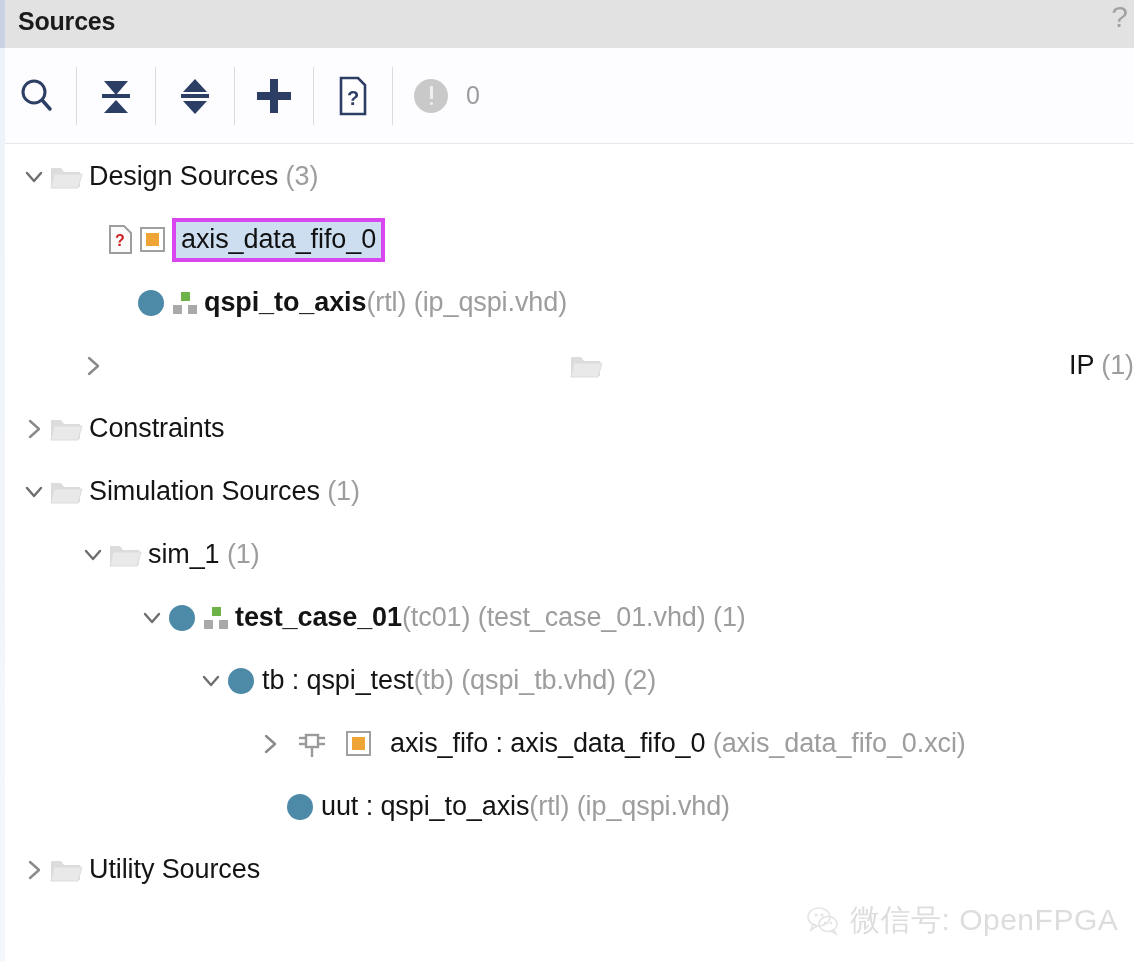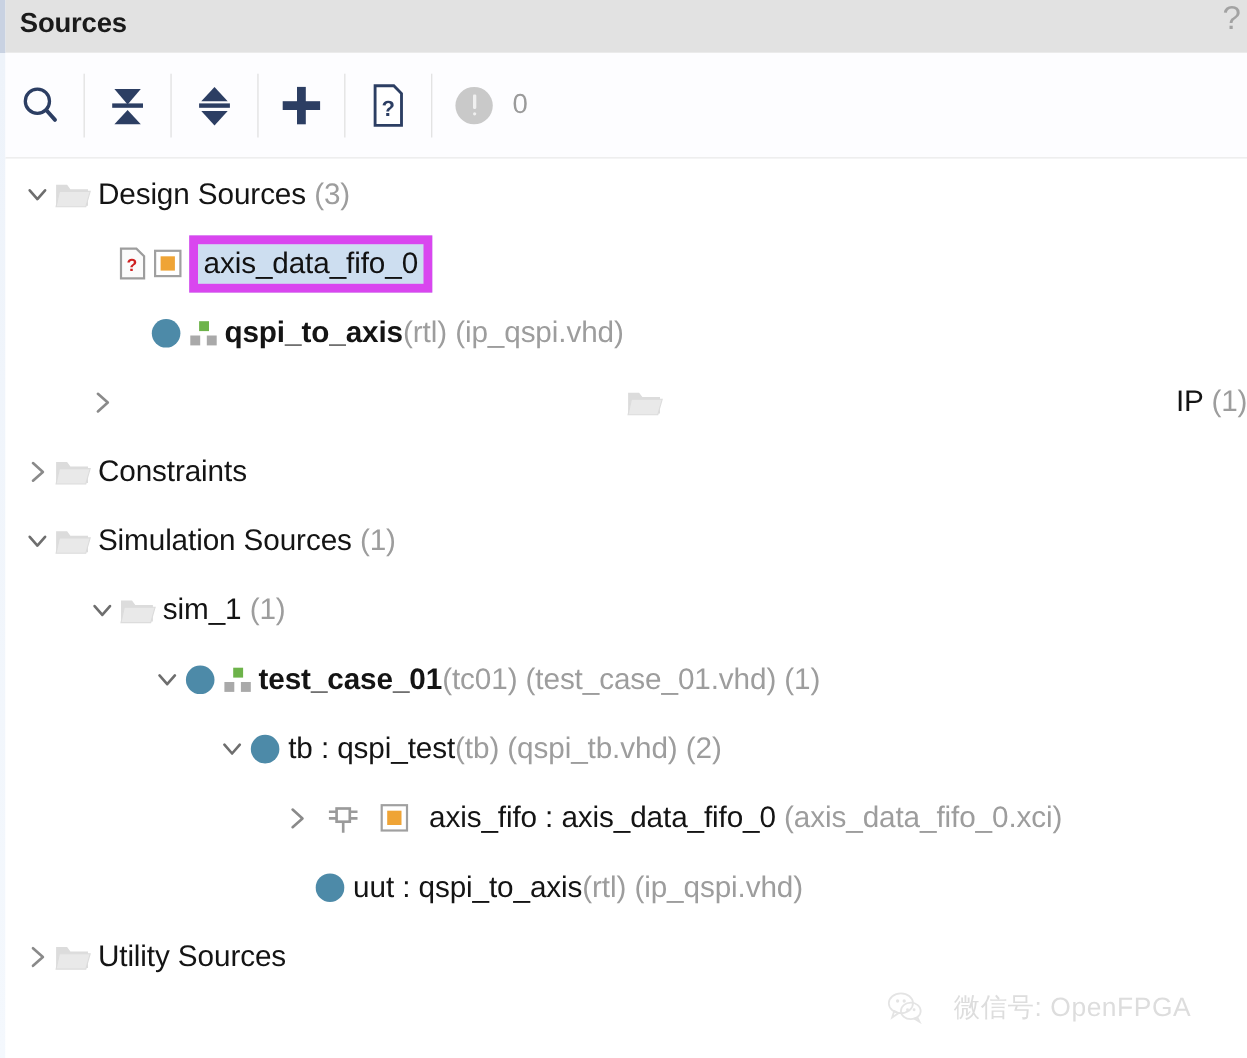--- a/index.html
+++ b/index.html
@@ -156,40 +156,40 @@
     letter-spacing: -0.1px;
   }
   .label.bold { font-weight: bold; }
   .muted { color: #9d9d9d; font-weight: normal; }
   .count { color: #9d9d9d; font-weight: normal; }
 
   
   .sel-box {
     display: inline-block;
     background: #cddef0;
-    border: 8px solid #d946ef;
+    border: 4px solid #d946ef;
     padding: 4px 5px 5px 5px;
     line-height: 1;
     box-sizing: border-box;
   }
   .sel-box .label { color: #111; }
 
   
   .watermark {
     position: absolute;
     left: 806px; top: 900px;
     display: flex;
     align-items: center;
     opacity: 0.45;
     pointer-events: none;
   }
   .wm-text {
-    font-size: 24px;
+    font-size: 30px;
     color: #b4b4b4;
-    margin-left: 27px;
+    margin-left: 10px;
     letter-spacing: 0.5px;
     white-space: nowrap;
   }
 </style>
 </head>
 <body>
 
 <div class="panel">
 
   <div class="left-rail"></div>

